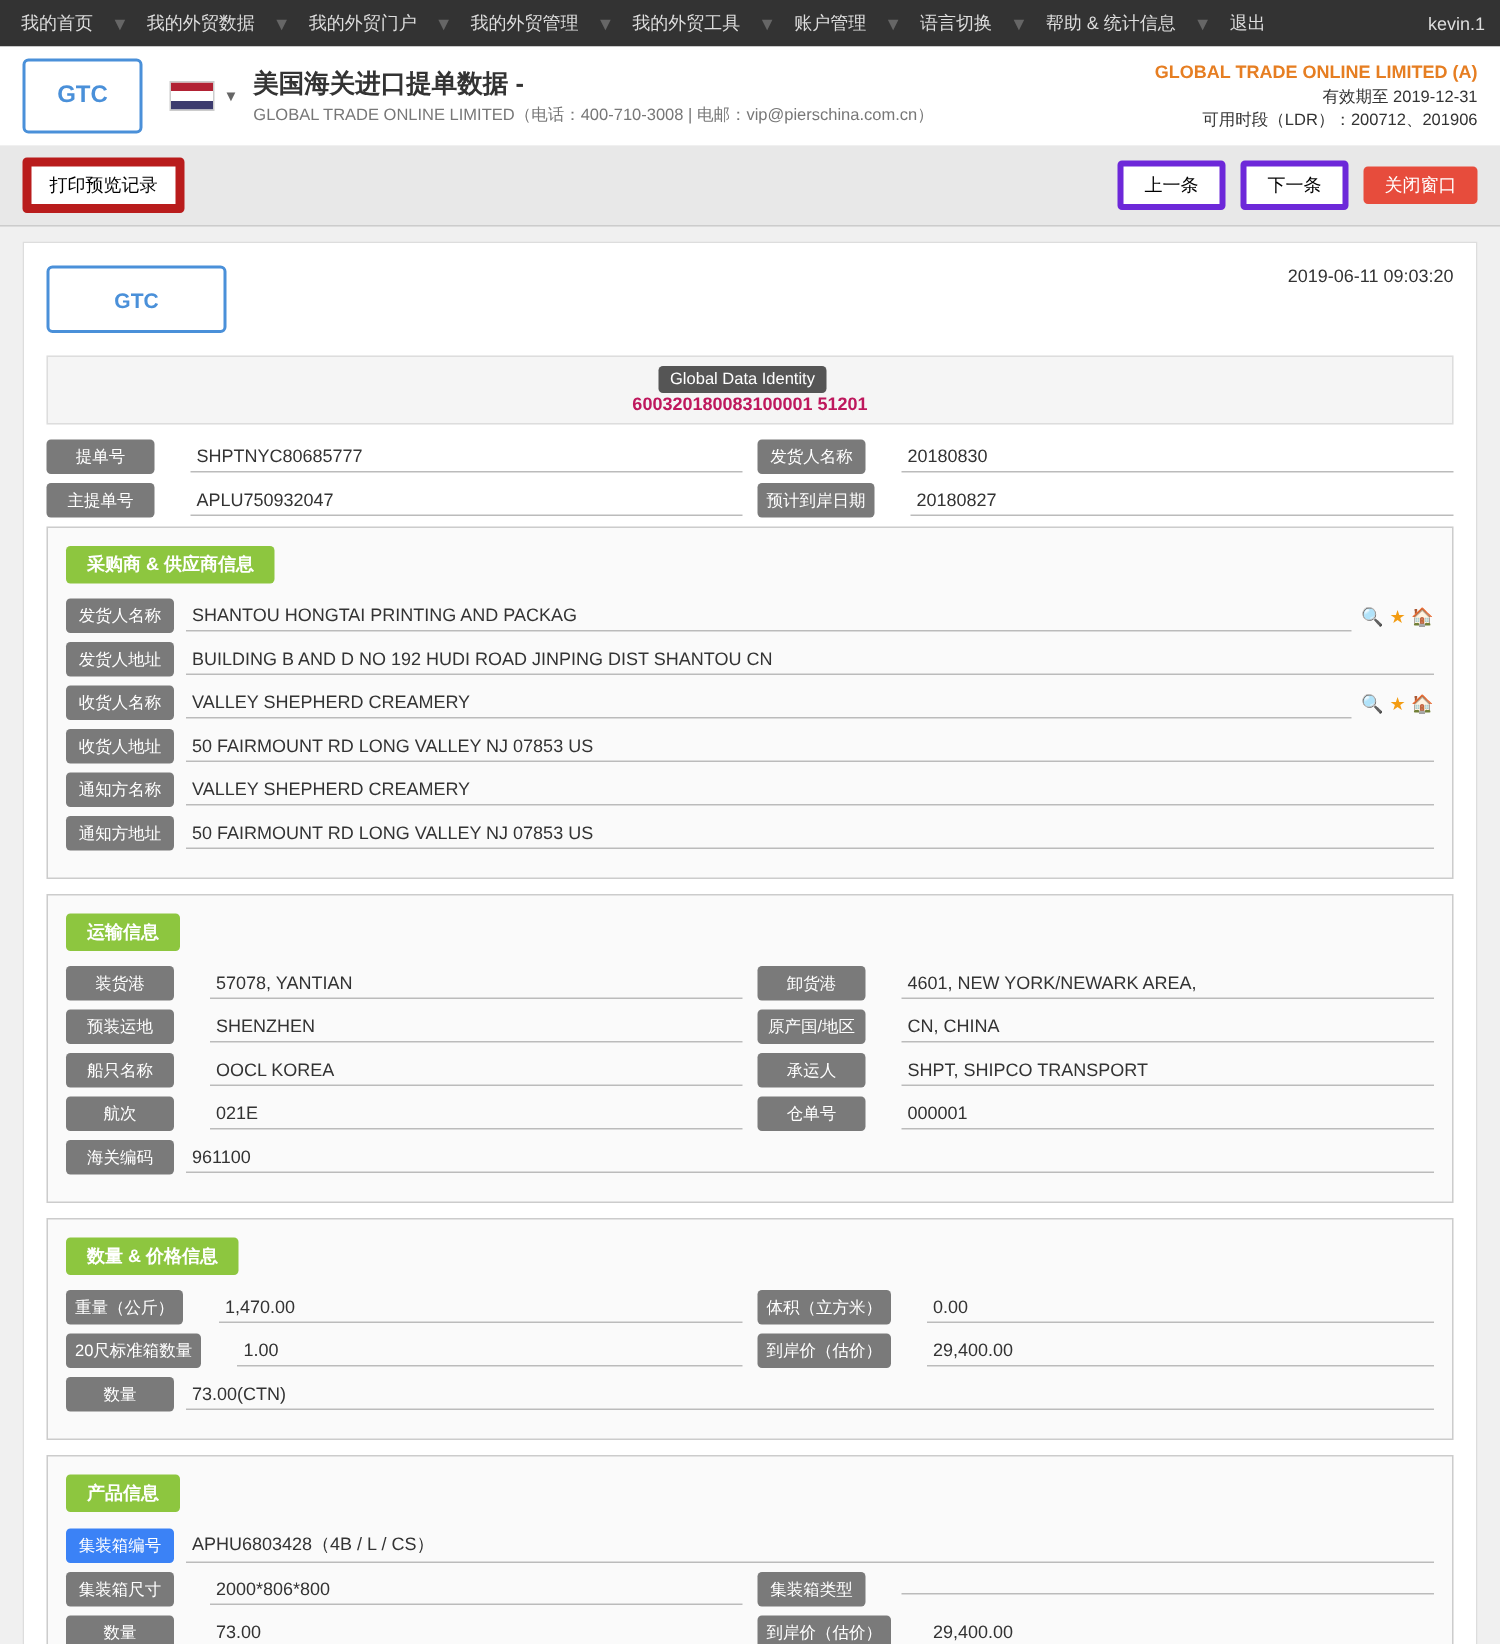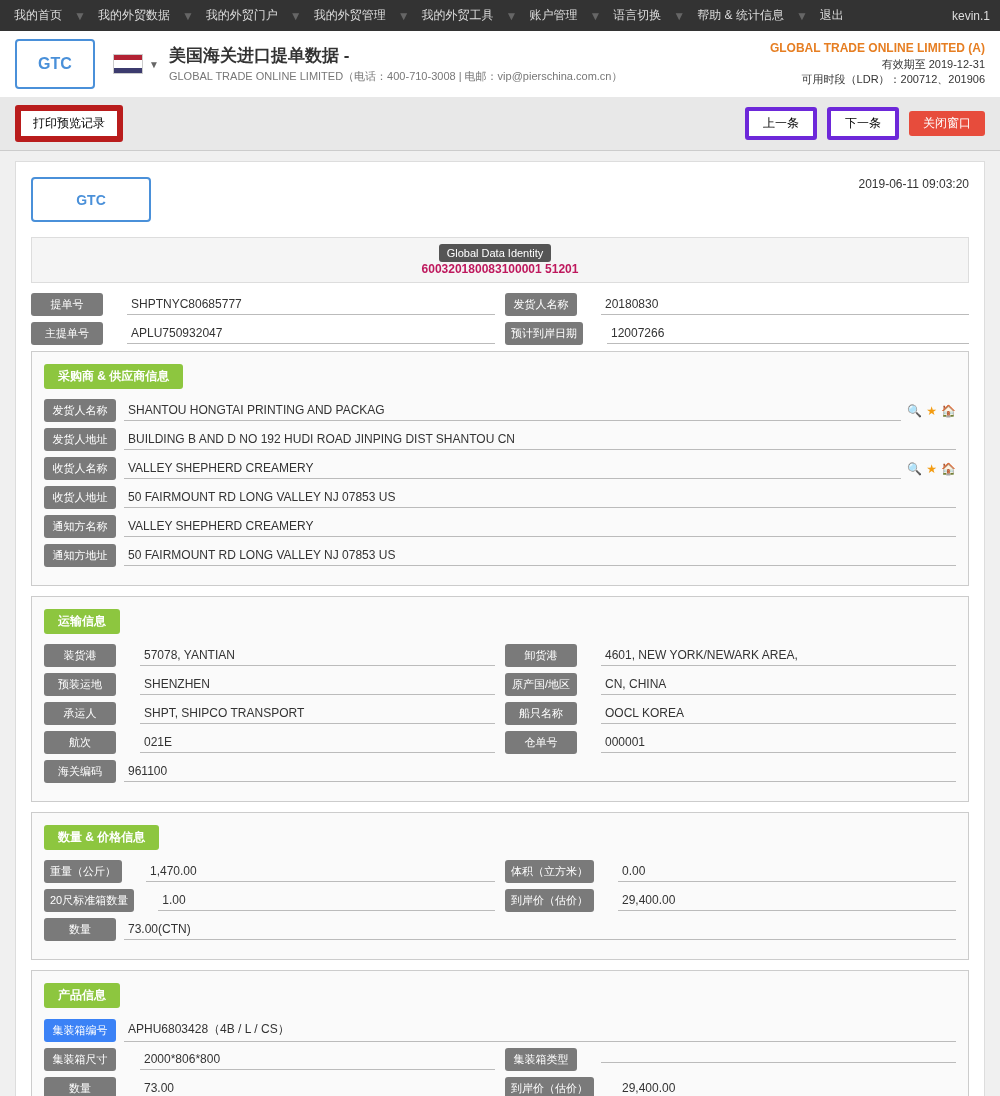--- a/index.html
+++ b/index.html
@@ -124,21 +124,21 @@
     </div>
   </div>
 
   <div class="two-col-row">
     <div class="col-half">
       <span class="form-label">主提单号</span>
       <span class="form-value">APLU750932047</span>
     </div>
     <div class="col-half">
       <span class="form-label">预计到岸日期</span>
-      <span class="form-value">12007266</span>
+      <span class="form-value">20180827</span>
     </div>
   </div>
 
   <div class="section-box">
     <div class="section-title-bar">
       <span class="section-title">采购商 &amp; 供应商信息</span>
     </div>
 
     <div class="form-group">
       <span class="form-label">发货人名称</span>
@@ -199,26 +199,26 @@
         <span class="form-value">SHENZHEN</span>
       </div>
       <div class="col-half">
         <span class="form-label">原产国/地区</span>
         <span class="form-value">CN, CHINA</span>
       </div>
     </div>
 
     <div class="two-col-row">
       <div class="col-half">
+        <span class="form-label">船只名称</span>
+        <span class="form-value">OOCL KOREA</span>
+      </div>
+      <div class="col-half">
         <span class="form-label">承运人</span>
         <span class="form-value">SHPT, SHIPCO TRANSPORT</span>
-      </div>
-      <div class="col-half">
-        <span class="form-label">船只名称</span>
-        <span class="form-value">OOCL KOREA</span>
       </div>
     </div>
 
     <div class="two-col-row">
       <div class="col-half">
         <span class="form-label">航次</span>
         <span class="form-value">021E</span>
       </div>
       <div class="col-half">
         <span class="form-label">仓单号</span>

